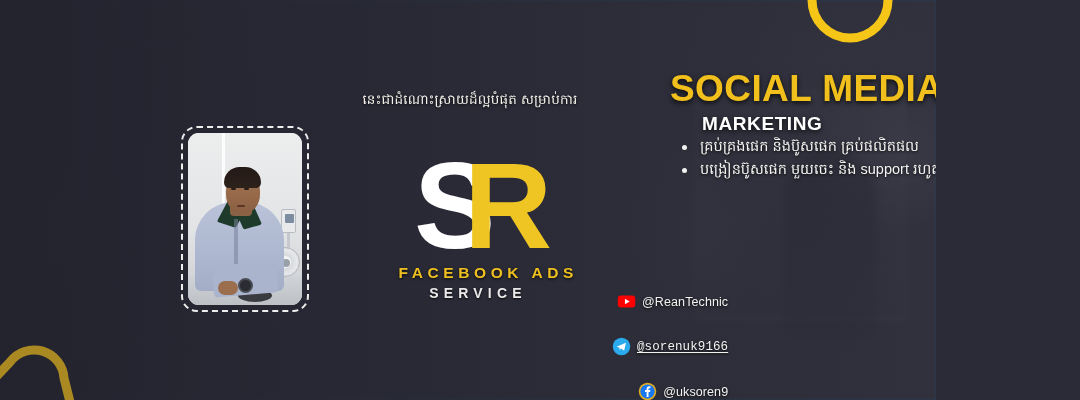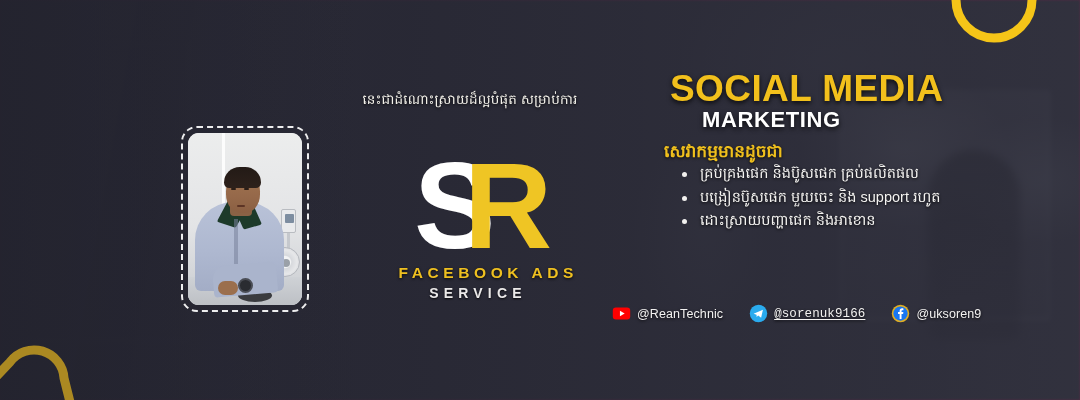--- a/index.html
+++ b/index.html
@@ -1,20 +1,20 @@
 <!DOCTYPE html>
 <html><head>
 <meta charset="utf-8">
 <style>
   * { margin:0; padding:0; box-sizing:border-box; }
   html,body { width:1080px; height:400px; overflow:hidden; background:#2b2b38; }
 
   .banner{
-    position:relative; width:1080px; height:400px;
-    background:#be185d;
+    position:relative; width:936px; height:400px;
+    background:#0369a1;
     font-family:"Liberation Sans", sans-serif;
     overflow:hidden;
   }
 
   
   .bg-photo{
     position:absolute; inset:0;
     background:
       
       radial-gradient(ellipse 150px 110px at 905px 150px, rgba(200,205,215,.20), transparent 70%),
@@ -147,44 +147,44 @@
   }
 
   
   .right{ position:absolute; left:640px; top:70px; width:420px; }
   .h1{
     color:#f2c01c; font-size:37px; font-weight:800; letter-spacing:.4px;
     line-height:1.02; padding-left:30px;
     text-shadow:0 2px 5px rgba(0,0,0,.8);
   }
   .h2{
-    color:#ffffff; font-size:22px; font-weight:800; letter-spacing:.6px;
-    line-height:1.1; padding-left:62px;
+    color:#ffffff; font-size:19px; font-weight:800; letter-spacing:.6px;
+    line-height:1.1; margin-top:6px; padding-left:62px;
     text-shadow:0 2px 5px rgba(0,0,0,.8);
   }
   .h3{
     color:#f0c01d; font-size:17px; font-weight:700; margin-top:10px;
     padding-left:24px; line-height:1.2;
     text-shadow:0 1px 3px rgba(0,0,0,.85);
   }
   .bullets{ list-style:none; padding-left:40px; }
   .bullets li{
     position:relative; color:#f4f3f1; font-size:14.5px; line-height:23.5px;
     padding-left:20px; white-space:nowrap;
     text-shadow:0 1px 3px rgba(0,0,0,.85);
   }
   .bullets li:before{
     content:""; position:absolute; left:2px; top:10px;
     width:5px; height:5px; border-radius:50%; background:#f2f1ef;
   }
 
   
   .socials{
-    position:absolute; left:612px; top:304px;
-    display:flex; align-items:flex-end; gap:26px;
+    position:absolute; left:612px; top:292px;
+    display:flex; align-items:flex-end; gap:26px;flex-direction:column;
   }
   .social{ display:flex; align-items:center; gap:6px; }
   .social .label{
     color:#f3f2f1; font-size:12.5px; letter-spacing:.1px;
     text-shadow:0 1px 3px rgba(0,0,0,.85);
   }
   .social .label.underline{ text-decoration:underline; text-underline-offset:2px;font-family:Liberation Mono, monospace; }
   .ic{ width:19px; height:19px; flex:0 0 auto; display:block; }
 </style>
 </head>
@@ -240,25 +240,23 @@
       <text x="36" y="100" font-family="'Liberation Sans', sans-serif" font-size="122" font-weight="800" fill="#ffffff">S</text>
       <text x="86" y="100" font-family="'Liberation Sans', sans-serif" font-size="122" font-weight="800" fill="#efc524">R</text>
     </svg>
     <div class="logo-cap">FACEBOOK ADS</div>
     <div class="logo-sub">SERVICE</div>
   </div>
 
   <div class="right">
     <div class="h1">SOCIAL MEDIA</div>
     <div class="h2">MARKETING</div>
-    <div class="h3">សេវាកម្មមានដូចជា</div>
     <ul class="bullets">
       <li>គ្រប់គ្រងផេក និងប៊ូសផេក គ្រប់ផលិតផល</li>
       <li>បង្រៀនប៊ូសផេក មួយចេះ និង support រហូត</li>
-      <li>ដោះស្រាយបញ្ហាផេក និងអាខោន</li>
     </ul>
   </div>
 
   <div class="socials">
 
     <div class="social">
       <svg class="ic" viewBox="0 0 24 24">
         <rect x="1" y="4.5" width="22" height="15" rx="4" fill="#ff0000"></rect>
         <path d="M10 8.6 L16 12 L10 15.4 Z" fill="#ffffff"></path>
       </svg>

